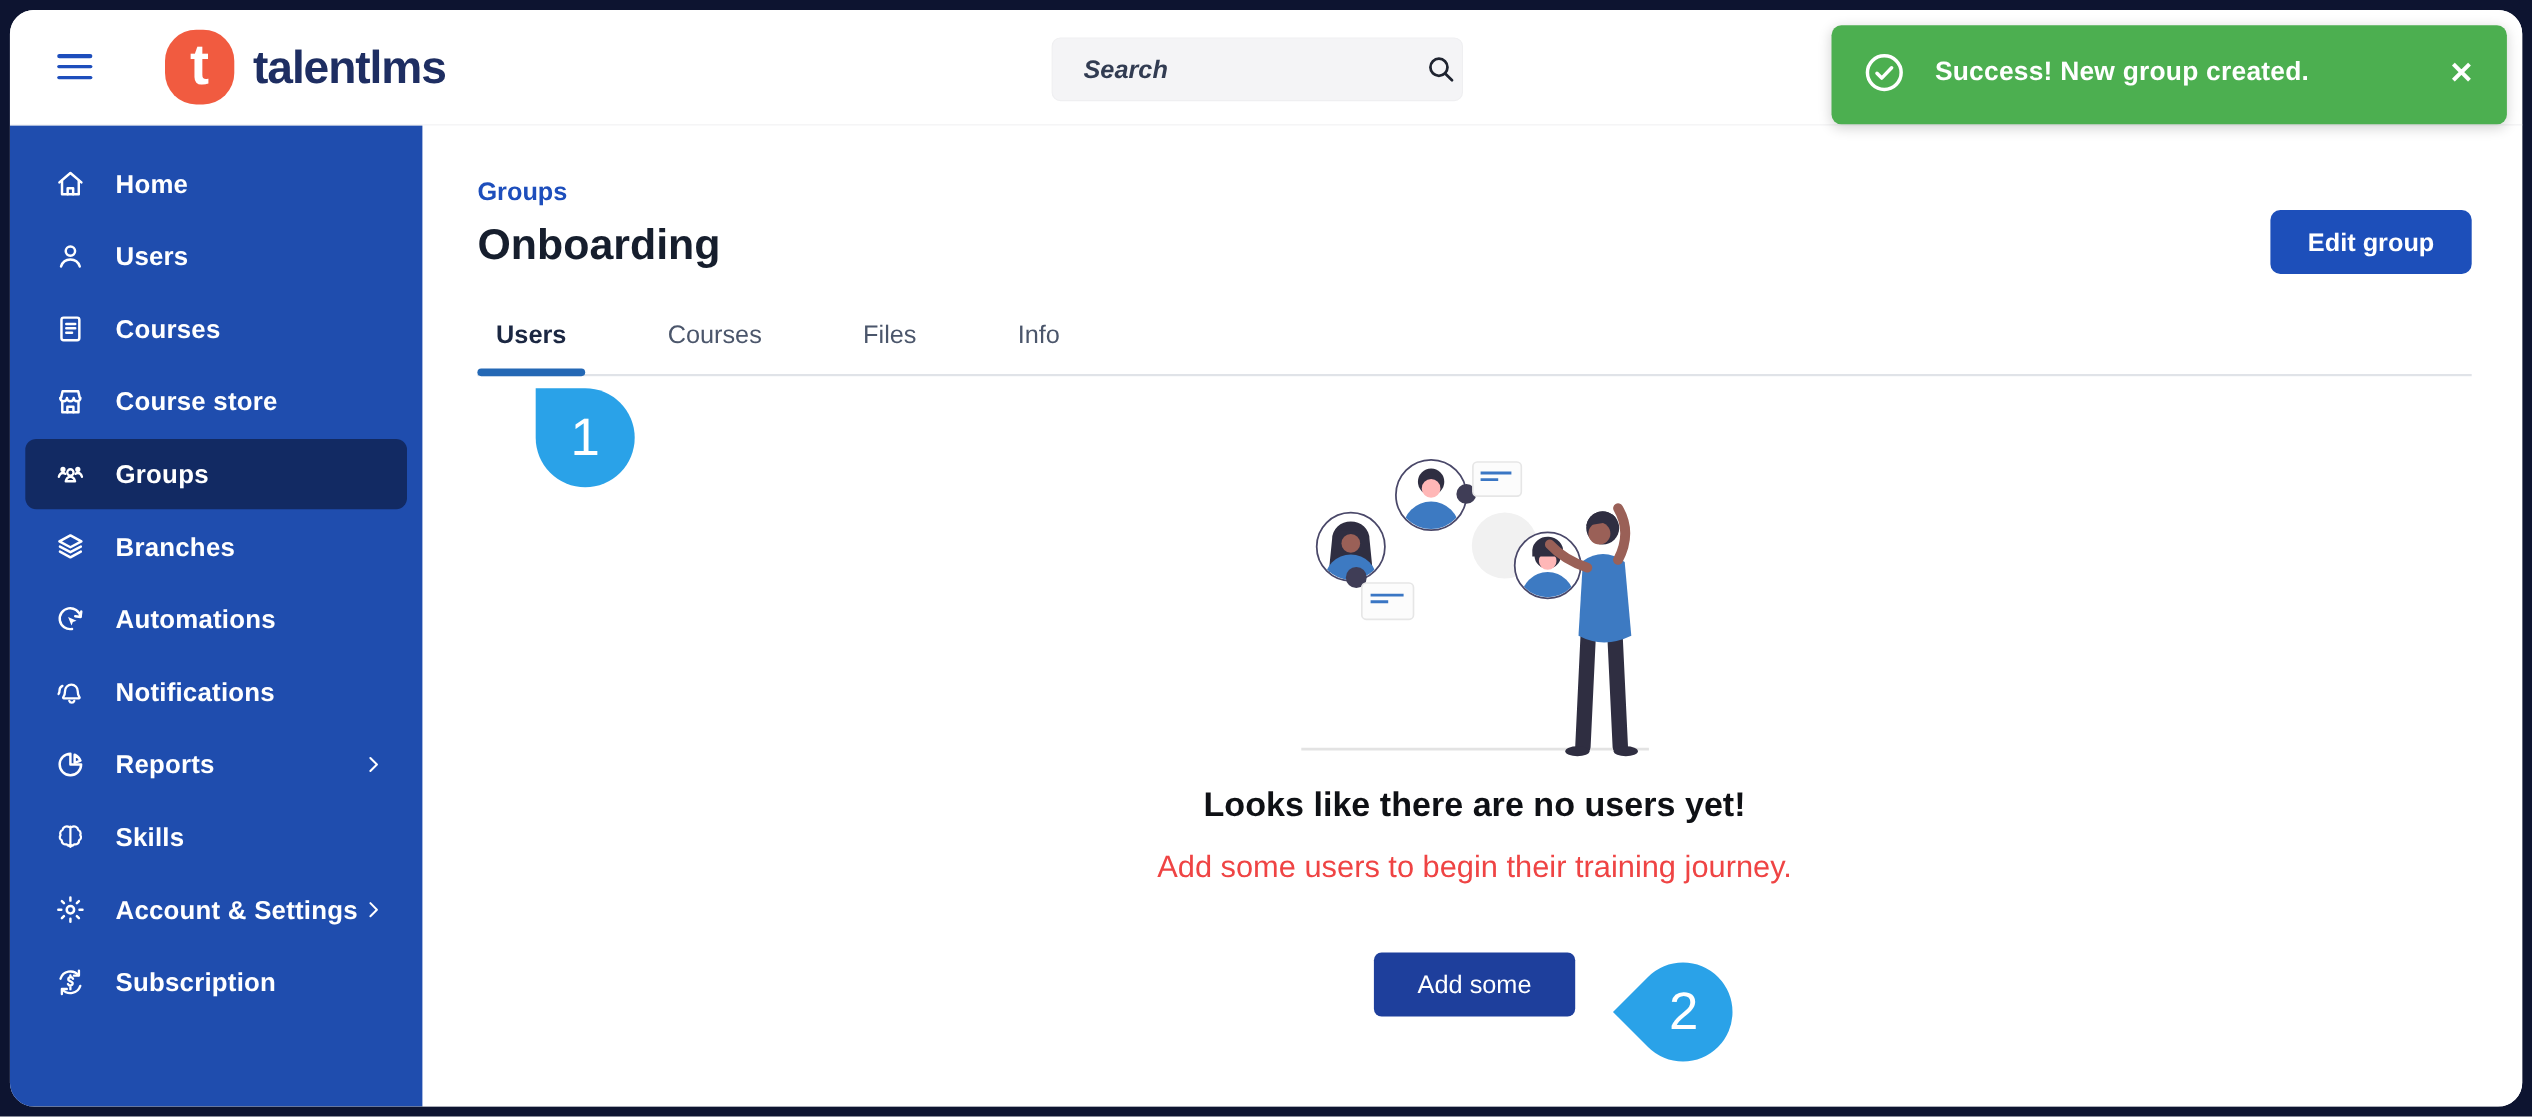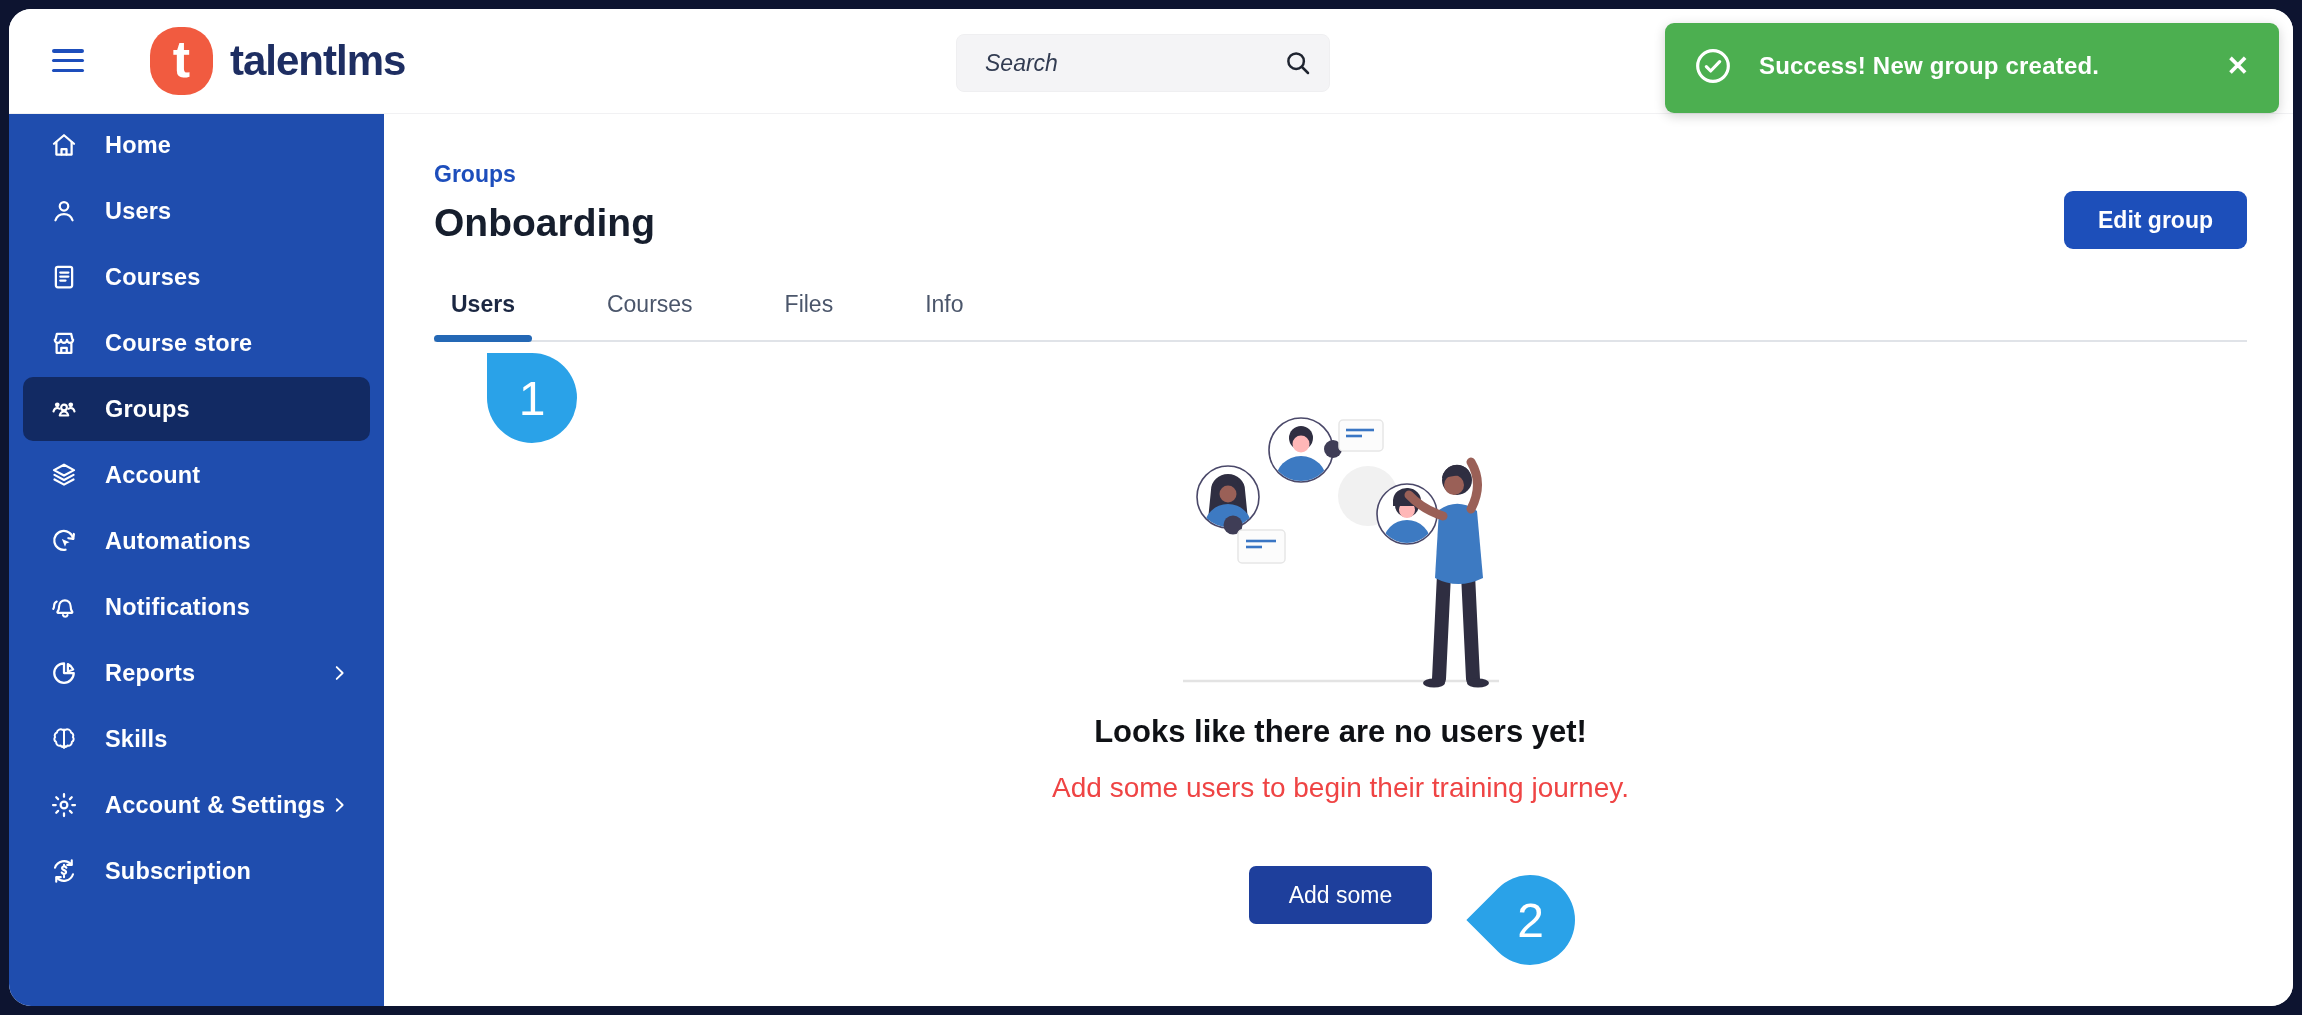--- a/index.html
+++ b/index.html
@@ -30,39 +30,39 @@
   .logo-mark span{transform:translateY(-2px);}
   .logo-text{font-size:42px;font-weight:800;color:#1e2e62;letter-spacing:-1px;}
 
   .search{
     position:absolute;left:947px;top:25px;width:374px;height:58px;
     background:#f4f4f6;border-radius:8px;border:1px solid #efeff1;
     display:flex;align-items:center;padding:0 20px 0 26px;box-sizing:border-box;
   }
   .search input{
     flex:1;border:0;outline:0;background:transparent;
-    font-family:"Liberation Sans", sans-serif;font-size:23px;color:#14532d;
+    font-family:"Liberation Sans", sans-serif;font-size:23px;color:#14532d;font-weight:bold;
   }
   .search input::placeholder{font-style:italic;color:#323c52;opacity:1;}
   .search svg{flex:none;cursor:pointer;}
 
   
   .toast{
     position:absolute;top:14px;right:14px;width:614px;height:90px;
     background:#4caf50;border-radius:9px;display:flex;align-items:center;
     padding:0 30px 4px 28px;box-sizing:border-box;gap:26px;color:#fff;z-index:6;
     box-shadow:0 3px 12px rgba(0,0,0,.18);
   }
   .toast-msg{font-size:24px;font-weight:600;letter-spacing:.2px;}
   .toast-close{margin-left:auto;font-size:27px;font-weight:700;cursor:pointer;line-height:1;}
 
   
   .sidebar{
     position:absolute;top:104px;left:0;bottom:0;width:375px;
-    background:#1f4dae;padding-top:0;box-sizing:border-box;z-index:1;
+    background:#1f4dae;padding-top:22px;box-sizing:border-box;z-index:1;
   }
   .nav-item{
     position:relative;height:64px;margin:0 14px 2px 14px;border-radius:10px;
     display:flex;align-items:center;padding:0 20px 0 26px;color:#fff;cursor:pointer;
   }
   .nav-item.active{background:#122a63;}
   .nav-icon{width:30px;height:30px;margin-right:26px;flex:none;}
   .nav-icon svg{width:30px;height:30px;display:block;}
   .nav-label{font-size:23.5px;font-weight:600;letter-spacing:.2px;white-space:nowrap;}
   .nav-chevron{margin-left:auto;width:22px;height:22px;}
@@ -207,21 +207,21 @@
     </div>
 
     <div class="nav-item">
       <span class="nav-icon">
         <svg viewBox="0 0 24 24" fill="none" stroke="#fff" stroke-width="1.8" stroke-linecap="round" stroke-linejoin="round">
           <path d="M12 3.8 20 8.1l-8 4.3-8-4.3z"></path>
             <path d="M4.4 11.9 12 16l7.6-4.1"></path>
             <path d="M4.4 15.6 12 19.7l7.6-4.1"></path>
         </svg>
         </span>
-      <span class="nav-label">Account</span>
+      <span class="nav-label">Branches</span>
     </div>
 
     <div class="nav-item">
       <span class="nav-icon">
         <svg viewBox="0 0 24 24" fill="none" stroke="#fff" stroke-width="1.8" stroke-linecap="round" stroke-linejoin="round">
           <path d="M19.3 10.2A7.6 7.6 0 1 0 13.2 19"></path>
           <path d="M19.9 6.4l-.5 3.9-3.9-.5"></path>
           <path d="M10.3 10.3l6.2 2.7-2.7.9-1 2.7z" fill="#fff" stroke="none"></path>
         </svg>
         </span>

